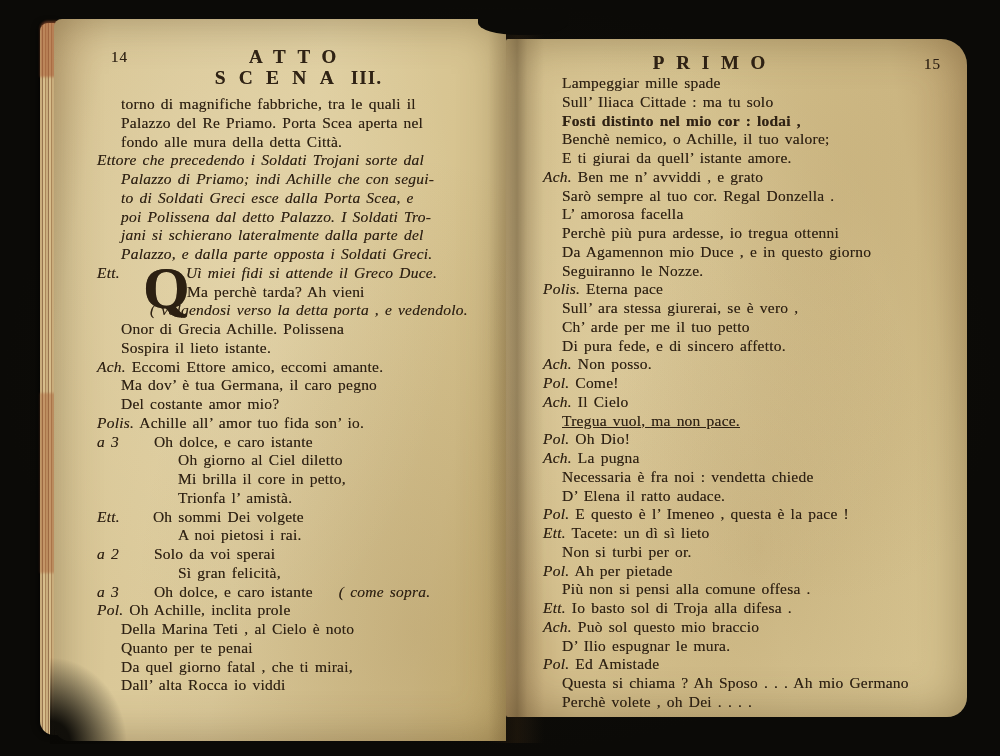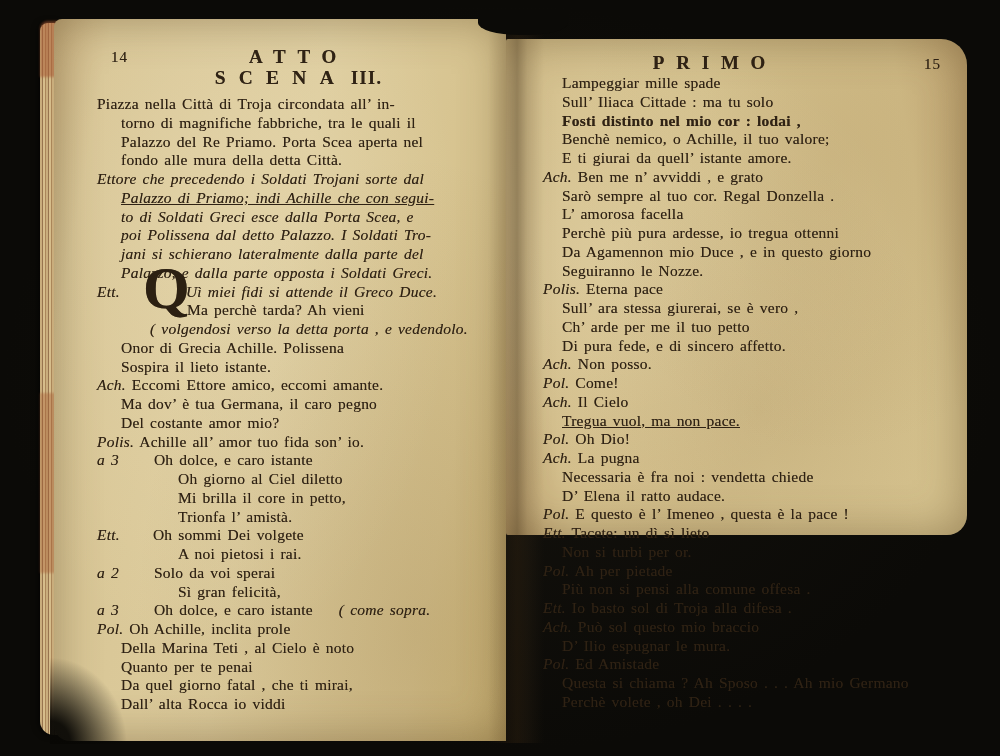--- a/index.html
+++ b/index.html
@@ -29,21 +29,21 @@
   .page{position:absolute;box-shadow:inset 0 0 46px rgba(92,68,34,.45);}
   .page-left{
     left:14px;top:6px;width:452px;height:722px;z-index:2;
     border-radius:8px 0 0 16px;
     background:
       radial-gradient(ellipse at 35% 30%, rgba(255,248,224,.20), transparent 60%),
       radial-gradient(ellipse at 80% 85%, rgba(120,90,45,.18), transparent 55%),
       linear-gradient(100deg,#c8af7e 0%,#d7c493 10%,#ddcc9d 48%,#d5c18c 82%,#cab375 100%);
   }
   .page-right{
-    left:466px;top:26px;width:461px;height:496px;z-index:1;
+    left:466px;top:26px;width:461px;height:678px;z-index:1;
     border-radius:2px 26px 20px 2px;
     background:
       radial-gradient(ellipse at 70% 25%, rgba(150,115,60,.18), transparent 55%),
       radial-gradient(ellipse at 55% 75%, rgba(140,105,55,.20), transparent 50%),
       radial-gradient(ellipse at 25% 45%, rgba(255,248,224,.16), transparent 60%),
       linear-gradient(80deg,#bfa473 0%,#d2bd8a 12%,#d9c794 50%,#d2be8a 86%,#c1a674 100%);
   }
   .gutter{
     position:absolute;left:448px;top:4px;width:56px;height:726px;z-index:3;pointer-events:none;
     background:linear-gradient(90deg,transparent 0%,rgba(70,48,22,.18) 35%,
@@ -94,26 +94,25 @@
   <div class="page page-left">
     <div class="text-flow">
       <div class="header-row">
         <span class="pagenum">14</span>
         <span class="header-title">ATTO</span>
       </div>
       <div class="scene-row">
         <span class="scene-word">SCENA</span><span class="scene-num">III.</span>
       </div>
       <div id="left-lines">
-          <div class="tline"><span>Piazza nella Città di Troja circondata all’ in-</span></div>
           <div class="tline" style="padding-left: 24px;"><span>torno di magnifiche fabbriche, tra le quali il</span></div>
           <div class="tline" style="padding-left: 24px;"><span>Palazzo del Re Priamo. Porta Scea aperta nel</span></div>
           <div class="tline" style="padding-left: 24px;"><span>fondo alle mura della detta Città.</span></div>
           <div class="tline"><span class="it">Ettore che precedendo i Soldati Trojani sorte dal</span></div>
-          <div class="tline" style="padding-left: 24px; text-decoration: underline;"><span class="it">Palazzo di Priamo; indi Achille che con segui-</span></div>
+          <div class="tline" style="padding-left: 24px;"><span class="it">Palazzo di Priamo; indi Achille che con segui-</span></div>
           <div class="tline" style="padding-left: 24px;"><span class="it">to di Soldati Greci esce dalla Porta Scea, e</span></div>
           <div class="tline" style="padding-left: 24px;"><span class="it">poi Polissena dal detto Palazzo. I Soldati Tro-</span></div>
           <div class="tline" style="padding-left: 24px;"><span class="it">jani si schierano lateralmente dalla parte del</span></div>
           <div class="tline" style="padding-left: 24px;"><span class="it">Palazzo, e dalla parte opposta i Soldati Greci.</span></div>
           <div class="tline"><span class="it">Ett.</span><span style="margin-left: 66px; font-style: italic;">Uì miei fidi si attende il Greco Duce.</span></div>
           <div class="tline" style="padding-left: 90px;"><span>Ma perchè tarda? Ah vieni</span></div>
           <div class="tline" style="padding-left: 53px;"><span class="it">( volgendosi verso la detta porta , e vedendolo.</span></div>
           <div class="tline" style="padding-left: 24px;"><span>Onor di Grecia Achille. Polissena</span></div>
           <div class="tline" style="padding-left: 24px;"><span>Sospira il lieto istante.</span></div>
           <div class="tline"><span class="it">Ach.</span><span> Eccomi Ettore amico, eccomi amante.</span></div>

